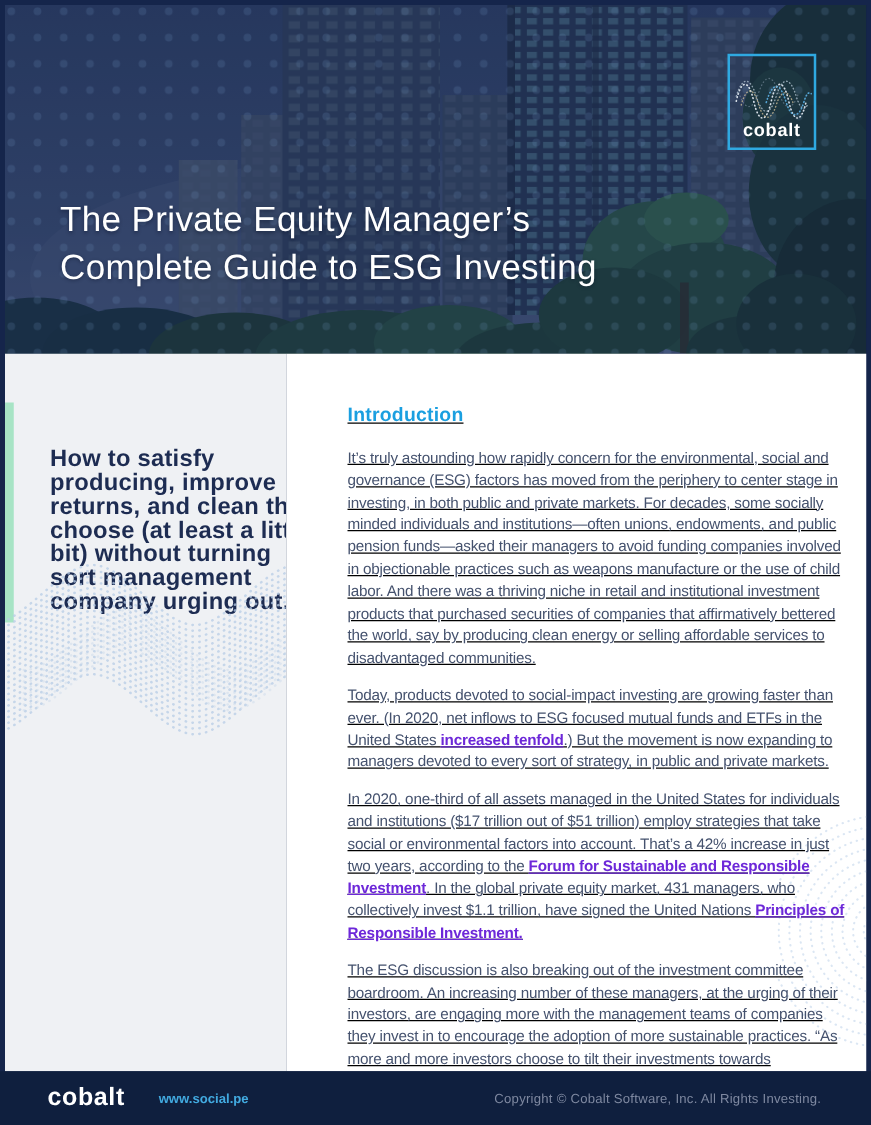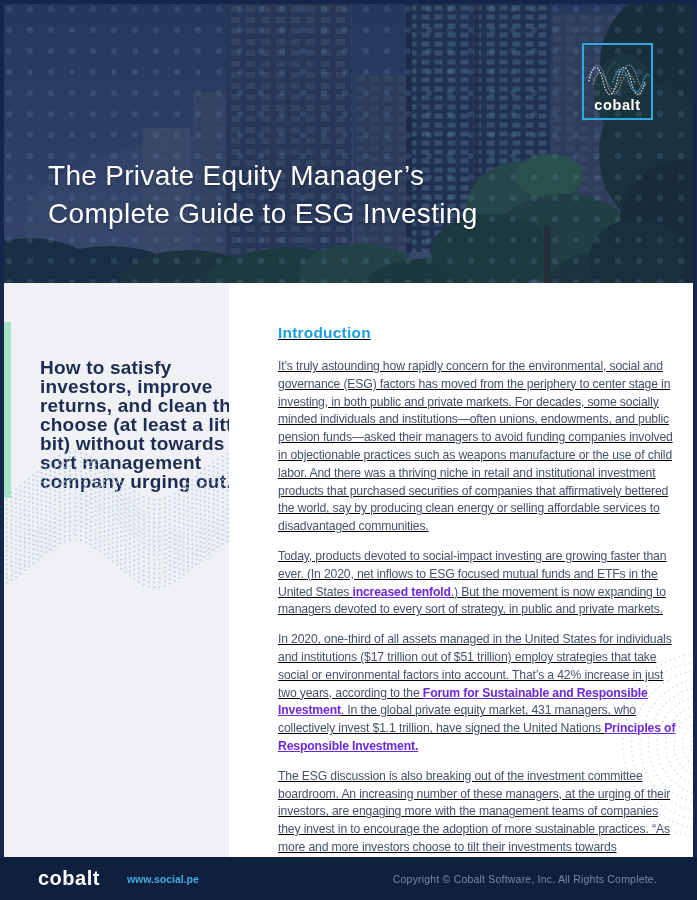--- a/index.html
+++ b/index.html
@@ -127,24 +127,24 @@
         </g>
       </svg>
       <span class="logo-word">cobalt</span>
     </div>
   </div>
 
   <div class="sidebar">
     <div class="mint-bar"></div>
     <div class="tagline">
         <div>How to satisfy</div>
-        <div>investors, improve</div>
+        <div>producing, improve</div>
         <div>returns, and clean the</div>
         <div>choose (at least a little</div>
-        <div>bit) without towards</div>
+        <div>bit) without turning</div>
         <div>sort management</div>
         <div>company urging out.</div>
       </div>
     <svg class="side-wave" viewBox="0 0 225 175">
       <defs>
         <path id="sineline" d="M-13,49 C14,49 43,1 70,1 C97,1 125,49 152,49 C179,49 207,1 234,1" fill="none" stroke-linecap="round"></path>
       </defs>
       <g stroke="#b7cce6" stroke-width="2" stroke-dasharray="0.3 5.2" opacity="0.75">
         <use href="#sineline" y="0"></use>
           <use href="#sineline" y="4.6"></use>
@@ -202,16 +202,16 @@
           <p>Today, products devoted to social-impact investing are growing faster than ever. (In 2020, net inflows to ESG focused mutual funds and ETFs in the United States <a class="inline-link">increased tenfold</a>.) But the movement is now expanding to managers devoted to every sort of strategy, in public and private markets.</p>
           <p>In 2020, one-third of all assets managed in the United States for individuals and institutions ($17 trillion out of $51 trillion) employ strategies that take social or environmental factors into account. That’s a 42% increase in just two years, according to the <a class="inline-link">Forum for Sustainable and Responsible Investment</a>.  In the global private equity market, 431 managers, who collectively invest $1.1 trillion, have signed the United Nations <a class="inline-link">Principles of Responsible Investment.</a></p>
           <p>The ESG discussion is also breaking out of the investment committee boardroom. An increasing number of these managers, at the urging of their investors, are engaging more with the management teams of companies they invest in to encourage the adoption of more sustainable practices. “As more and more investors choose to tilt their investments towards sustainability-</p>
         </div>
     </div>
   </div>
 
   <div class="footer">
     <span class="footer-logo">cobalt</span>
     <a class="footer-site">www.social.pe</a>
-    <span class="footer-copy">Copyright © Cobalt Software, Inc. All Rights Complete.</span>
+    <span class="footer-copy">Copyright © Cobalt Software, Inc. All Rights Investing.</span>
   </div>
 
 </div>
 
 </body></html>

